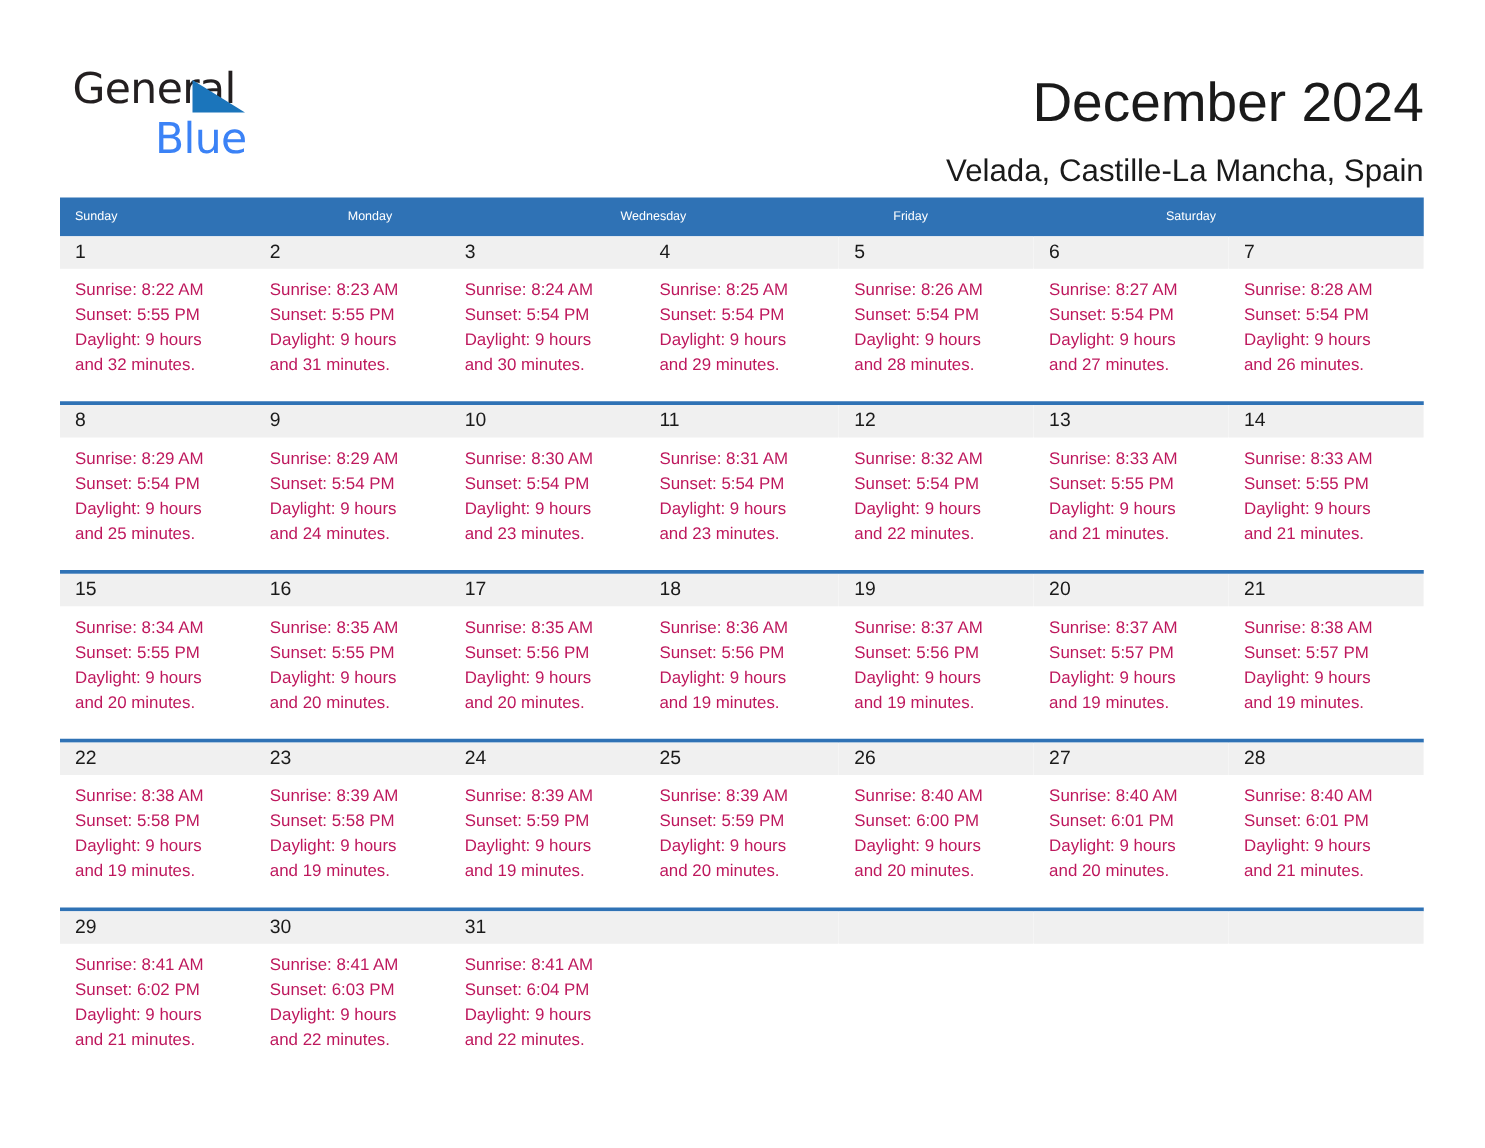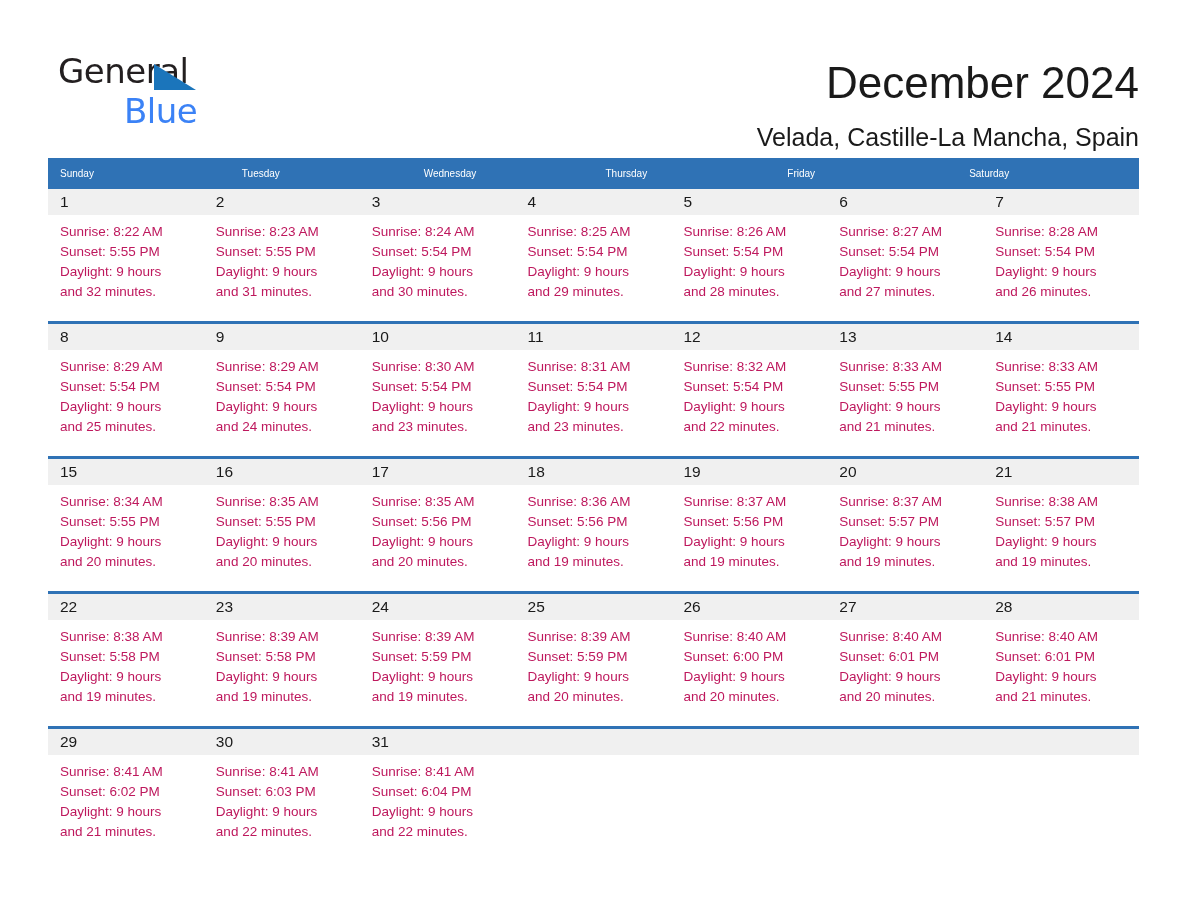--- a/index.html
+++ b/index.html
@@ -176,23 +176,22 @@
       <div class="month-title">December 2024</div>
       <div class="location-title">Velada, Castille-La Mancha, Spain</div>
     </div>
 
   </div>
 
   <div class="calendar">
 
     <div class="weekday-row">
       <div class="weekday-cell">Sunday</div>
-      <div class="weekday-cell">Tuesday</div>
+      <div class="weekday-cell">Monday</div>
       <div class="weekday-cell">Wednesday</div>
-      <div class="weekday-cell">Thursday</div>
       <div class="weekday-cell">Friday</div>
       <div class="weekday-cell">Saturday</div>
     </div>
 
     <div class="week-row first">
       <div class="day-cell">
         <div class="day-number-band">1</div>
         <div class="day-body">
           <div>Sunrise: 8:22 AM</div>
           <div>Sunset: 5:55 PM</div>

